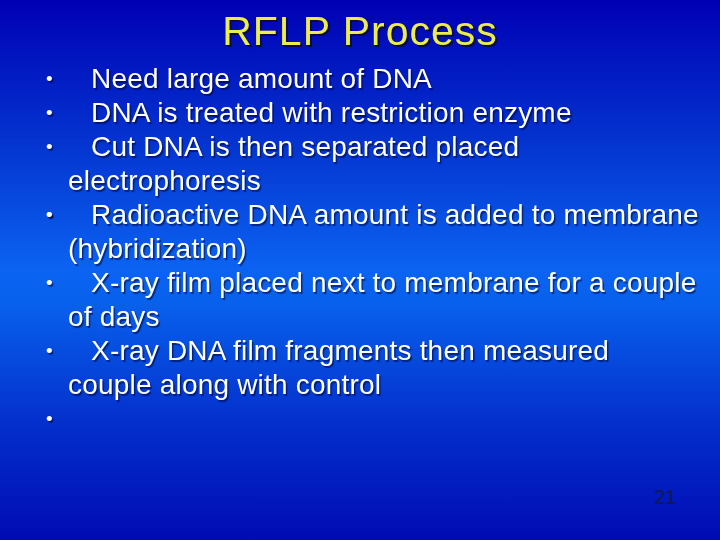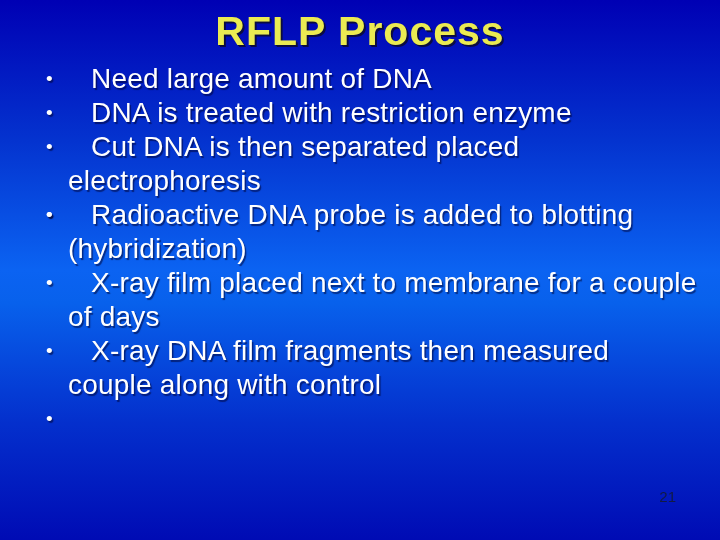--- a/index.html
+++ b/index.html
@@ -18,21 +18,21 @@
       #0433cf 26%,
       var(--bg-mid, #0b63f2) 50%,
       #0861ec 56%,
       #0430cd 78%,
       var(--bg-bottom, #000bb4) 100%);
   }
   .title {
     margin: 7px 0 0 0;
     font-size: 41px;
     line-height: 48px;
-    font-weight: 700;
+    font-weight: 400;
     letter-spacing: 1px;
     text-align: center;
     color: var(--title-color, #ebeb52);
     text-shadow: 2px 2px 0 rgba(12,12,58,0.9), 1px 1px 0 rgba(12,12,58,0.9);
   }
   ul.bullets {
     list-style: none;
     margin: 7px 0 0 0;
     padding: 0 8px 0 46px;
   }
@@ -55,21 +55,21 @@
     text-align: left;
   }
   .btext {
     white-space: pre-line;
     margin-left: 23px;
   }
   .pagenum {
     position: absolute;
     right: 44px;
     top: 488px;
-    font-size: 15px;
+    font-size: 20px;
     line-height: 18px;
     color: var(--page-color, #111a44);
   }
 </style>
 </head>
 <body>
 
 <div class="slide" style="--bg-top: #0000b4; --bg-mid: #0b63f2; --bg-bottom: #000bb4; --title-color: #ebeb52; --body-color: #ffffff; --page-color: #111a44;">
 
   <h1 class="title">RFLP Process</h1>
@@ -85,21 +85,21 @@
     </li>
     <li>
       <span class="marker">•</span>
       <span class="btext">Cut DNA is then separated placed electrophoresis</span>
     </li>
     <li>
       <span class="marker">•</span>
     </li>
     <li>
       <span class="marker">•</span>
-      <span class="btext">Radioactive DNA probe is added to blotting
+      <span class="btext">Radioactive DNA amount is added to membrane
 (hybridization)</span>
     </li>
     <li>
       <span class="marker">•</span>
       <span class="btext">X-ray film placed next to membrane for a couple
 of days</span>
     </li>
     <li>
       <span class="marker">•</span>
       <span class="btext">X-ray DNA film fragments then measured

